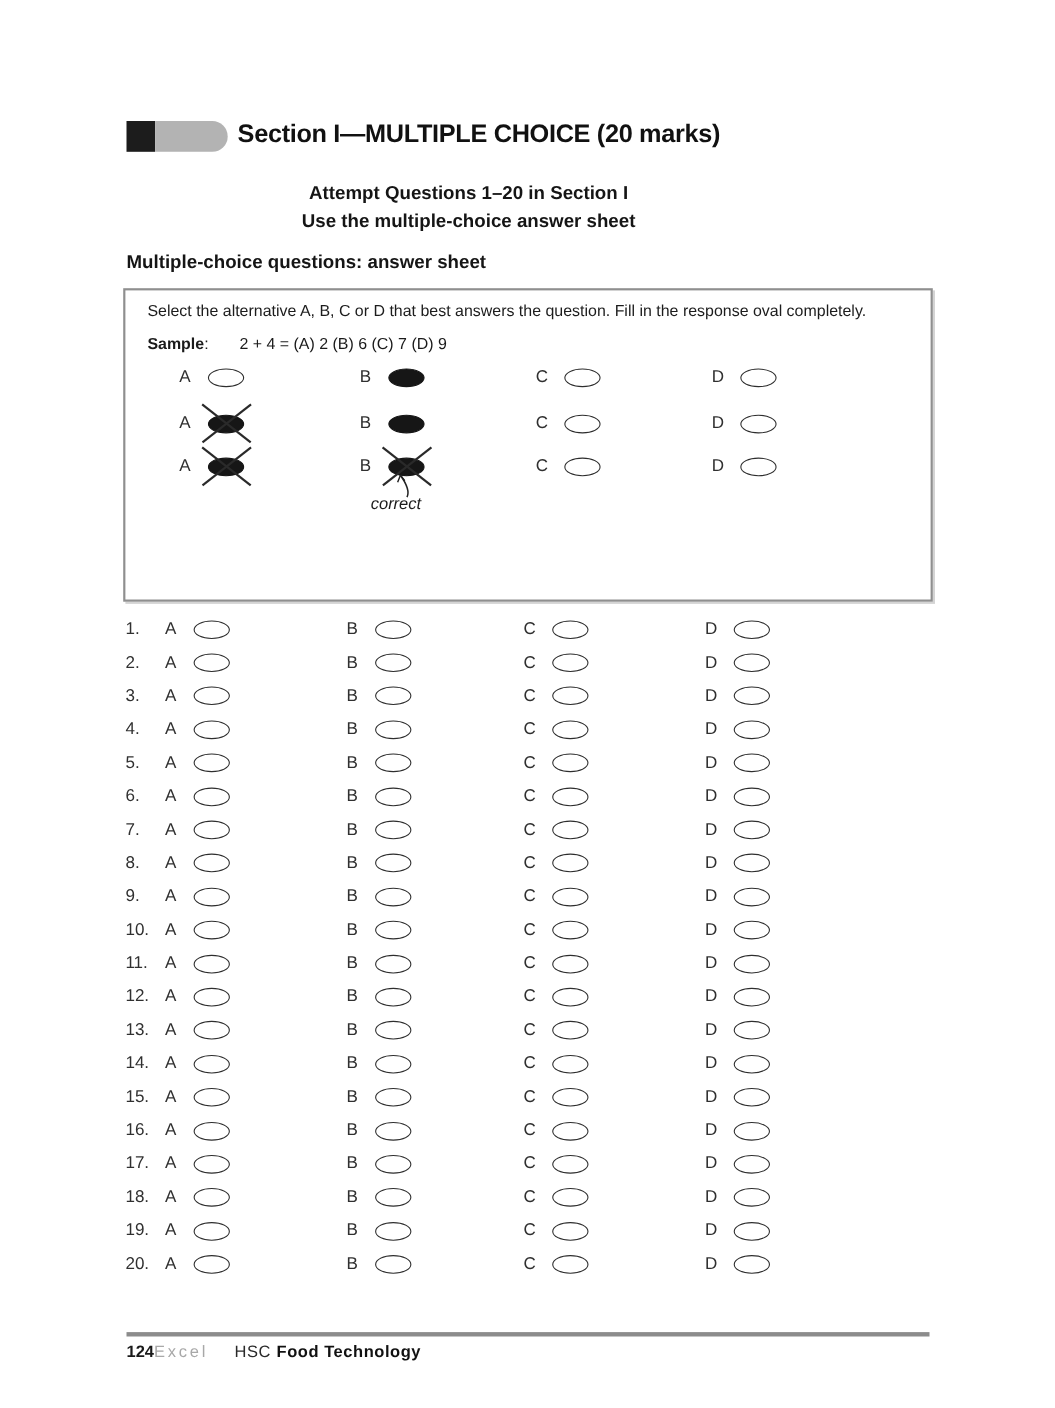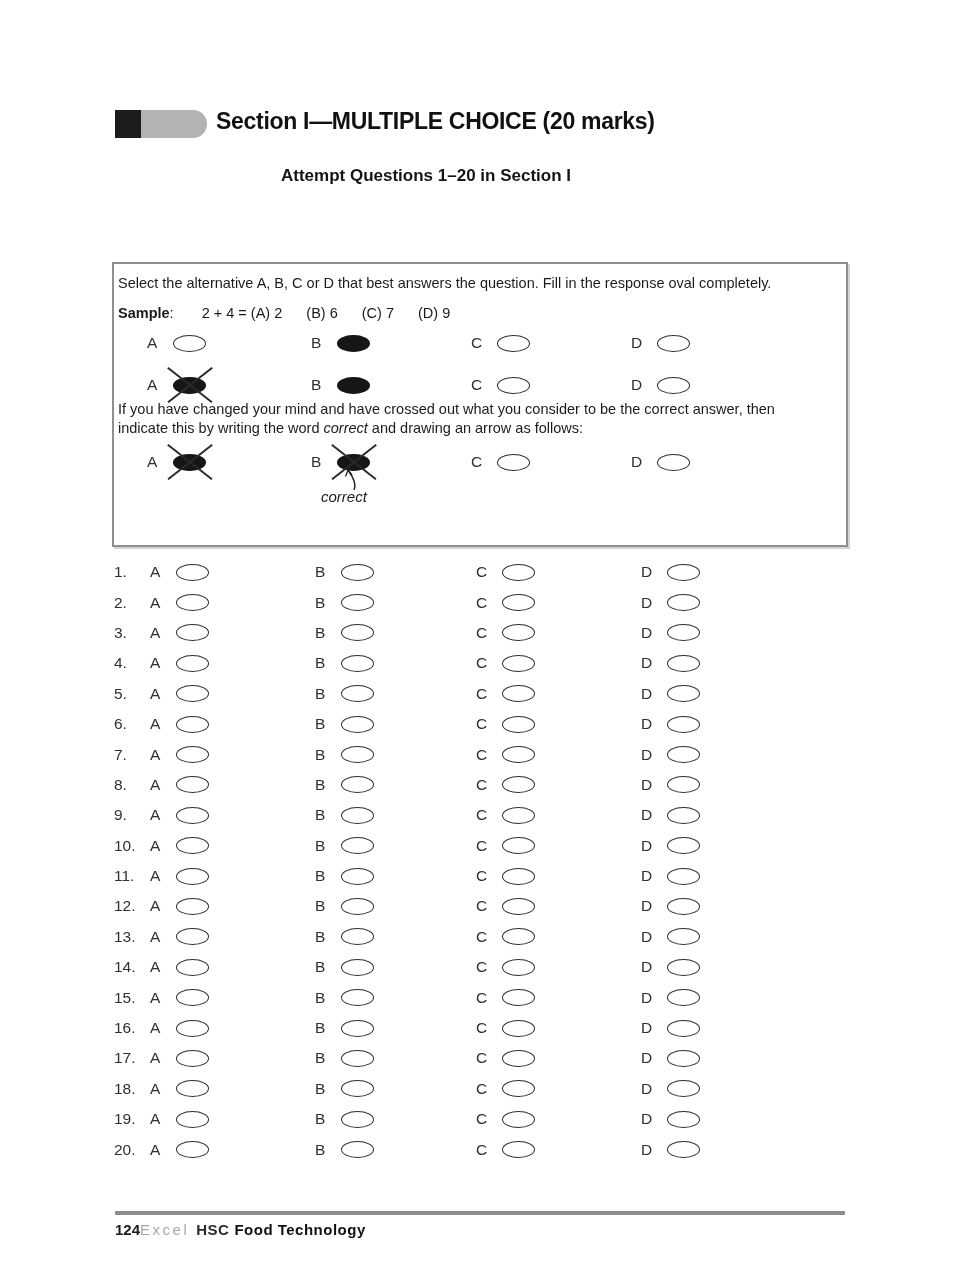--- a/index.html
+++ b/index.html
@@ -10,27 +10,27 @@
   
   .header-logo{position:absolute;top:107px;left:115px;width:92px;height:34px;}
   .logo-black{position:absolute;left:0;top:3px;width:26px;height:28px;background:#1c1c1c;}
   .logo-gray{position:absolute;left:26px;top:3px;width:66px;height:28px;background:#b3b3b3;border-radius:0 14px 14px 0;}
   .page-title{position:absolute;top:108px;left:216px;font-size:23px;font-weight:bold;letter-spacing:-0.3px;color:#111;white-space:nowrap;text-align:center;}
   .subtitle{position:absolute;top:163px;left:0;width:852px;text-align:center;font-weight:bold;font-size:17px;line-height:25px;color:#151515;}
   .section-label{position:absolute;top:229px;left:115px;font-weight:bold;font-size:17px;color:#151515;}
   
   .instruction-box{
     position:absolute;top:262px;left:112px;width:736px;height:285px;box-sizing:border-box;
-    border:2px solid #8f8f8f;box-shadow:2px 2px 0 #d4d4d4;background:#fff;padding:10px 20px 0 4px;
+    border:2px solid #8f8f8f;box-shadow:2px 2px 0 #d4d4d4;background:#fff;padding:10px 20px 0 20px;
   }
   .instruction-box p{margin:0;font-size:14.5px;line-height:19px;color:#1c1c1c;}
   .p1{margin-top:0;}
   .sample-line{margin-top:11px;font-size:14.5px;line-height:19px;white-space:nowrap;}
   .sample-label{font-weight:bold;}
-  .sample-item{display:inline-block;margin-left:20px;}
+  .sample-item{display:inline-block;}
   .sample-item.first{margin-left:24px;text-align:right;}
   .p2{margin-top:9px;}
   .p3{margin-top:6px;}
   .italic{font-style:italic;}
   
   .option-row{position:relative;}
   .sr0{margin-top:7px;height:26px;}
   .sr1{margin-top:14px;height:30px;}
   .sr2{margin-top:9px;height:30px;}
   .opt-cell{position:absolute;top:50%;transform:translateY(-50%);display:flex;align-items:center;}
@@ -54,38 +54,40 @@
   .questions{position:absolute;top:557px;left:114px;width:730px;}
   .q-row{position:relative;height:30.4px;}
   .q-num{position:absolute;left:0;top:50%;transform:translateY(-50%);font-size:15.5px;color:#303030;}
   .q-row .c0{left:36px}.q-row .c1{left:201px}.q-row .c2{left:362px}.q-row .c3{left:527px}
   
   .footer-rule{position:absolute;top:1211px;left:115px;width:730px;height:4px;background:#8c8c8c;}
   .footer-row{position:absolute;top:1221px;left:115px;width:730px;display:flex;align-items:baseline;font-size:15px;}
   .page-number{font-weight:bold;color:#1a1a1a;}
   .brand{white-space:nowrap;}
   .brand-excel{color:#a8a8a8;font-weight:normal;letter-spacing:2.5px;}
-  .brand-hsc{color:#2a2a2a;font-weight:bold;margin:0 5px 0 7px;letter-spacing:0.5px;}
+  .brand-hsc{color:#2a2a2a;font-weight:normal;margin:0 5px 0 24px;letter-spacing:0.5px;}
   .brand-title{color:#111;font-weight:bold;letter-spacing:0.5px;}
 </style>
 </head>
 <body>
 
 <div class="page">
 
   <div class="header-logo">
     <div class="logo-black"></div>
     <div class="logo-gray"></div>
   </div>
   <div class="page-title">Section I—MULTIPLE CHOICE (20 marks)</div>
 
   <div class="subtitle">
     <div>Attempt Questions 1–20 in Section I</div>
+    <div>Use the multiple-choice answer sheet</div>
   </div>
 
+  <div class="section-label">Multiple-choice questions: answer sheet</div>
 
   <div class="instruction-box">
     <p class="p1">Select the alternative A, B, C or D that best answers the question. Fill in the response oval completely.</p>
 
     <div class="sample-line">
       <span class="sample-label">Sample</span><span>:</span>
       <span class="sample-item first">2 + 4 = (A) 2</span>
       <span class="sample-item">(B) 6</span>
       <span class="sample-item">(C) 7</span>
       <span class="sample-item">(D) 9</span>
@@ -123,21 +125,20 @@
         <span class="opt-cell c2">
           <span class="opt-letter">C</span>
           <span class="oval"></span>
         </span>
         <span class="opt-cell c3">
           <span class="opt-letter">D</span>
           <span class="oval"></span>
         </span>
       </div>
 
-    <p class="p3"><span>If you have changed your mind and have crossed out what you consider to be the correct answer, then indicate this by writing the word </span><span class="italic">correct</span><span> and drawing an arrow as follows:</span></p>
 
     <div class="option-row sample-row sr2">
         <span class="opt-cell c0">
           <span class="opt-letter">A</span>
           <span class="oval filled crossed"></span>
         </span>
         <span class="opt-cell c1">
           <span class="opt-letter">B</span>
           <span class="oval filled crossed"></span>
           <span class="correct-annotation">

